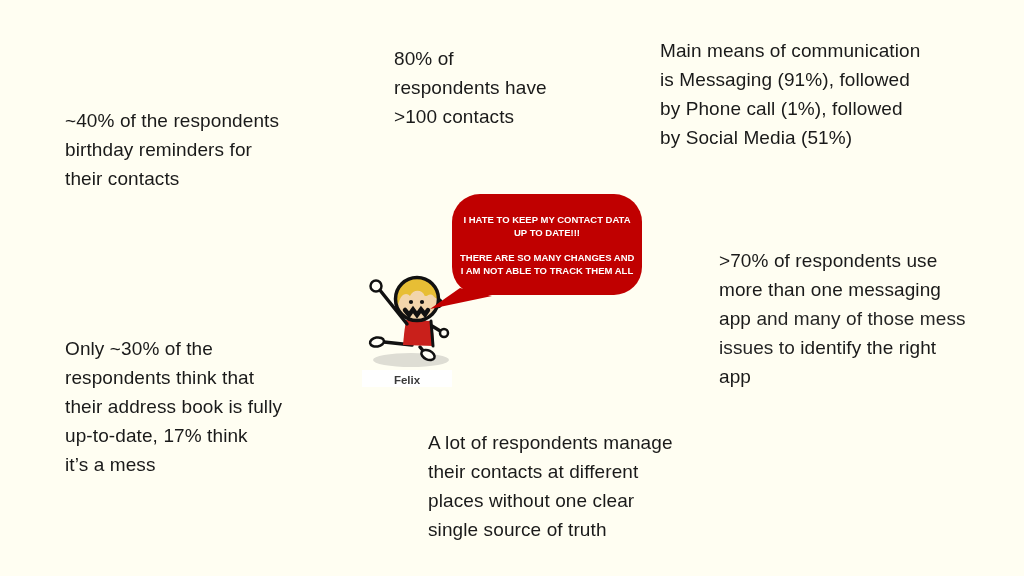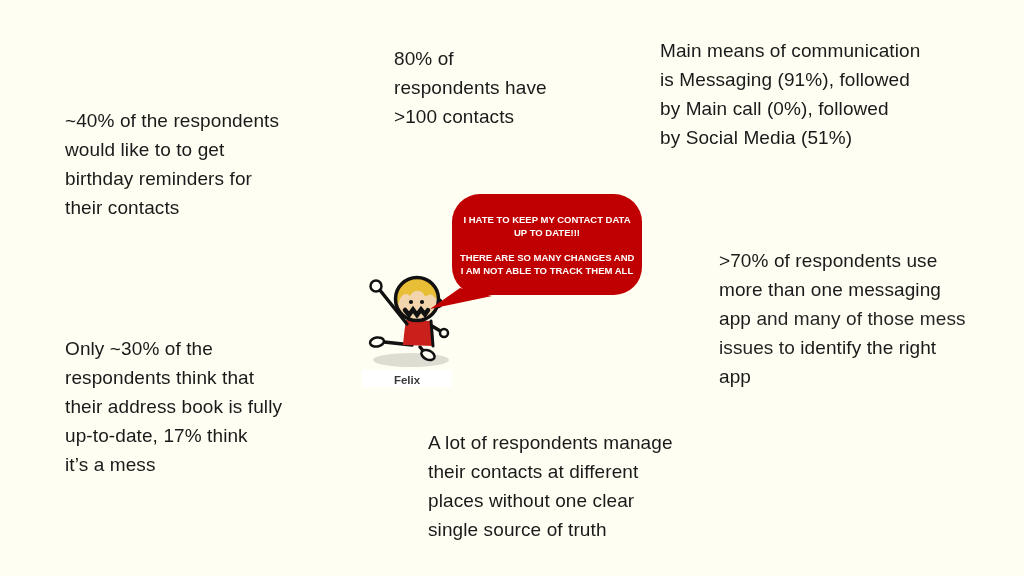--- a/index.html
+++ b/index.html
@@ -76,33 +76,32 @@
     font-weight: 700;
     color: #3A3A3A;
     line-height: 17px;
   }
 </style>
 </head>
 <body>
 
 <div class="stat" id="stat-birthday">
     <div class="tline"><span>~40% of the respondents</span></div>
-    <div class="tline"><span>would like to to get</span></div>
     <div class="tline"><span class="b">birthday reminders</span><span> for</span></div>
     <div class="tline"><span>their contacts</span></div>
   </div>
 <div class="stat" id="stat-contacts">
     <div class="tline"><span>80% of</span></div>
     <div class="tline"><span>respondents have</span></div>
     <div class="tline"><span class="b">&gt;100 contacts</span></div>
   </div>
 <div class="stat" id="stat-communication">
     <div class="tline"><span>Main means of communication</span></div>
     <div class="tline"><span>is </span><span class="b">Messaging</span><span> (91%), followed</span></div>
-    <div class="tline"><span>by </span><span class="b">Main</span><span> call (0%), followed</span></div>
+    <div class="tline"><span>by </span><span class="b">Phone</span><span> call (1%), followed</span></div>
     <div class="tline"><span>by </span><span class="b">Social Media</span><span> (51%)</span></div>
   </div>
 <div class="stat" id="stat-apps">
     <div class="tline"><span>&gt;70% of respondents use</span></div>
     <div class="tline"><span class="b">more than one messaging</span></div>
     <div class="tline"><span class="b">app</span><span class="lt"> and many of those mess</span></div>
     <div class="tline"><span class="lt">issues to </span><span class="b">identify the right</span></div>
     <div class="tline"><span class="b">app</span></div>
   </div>
 <div class="stat" id="stat-uptodate">

